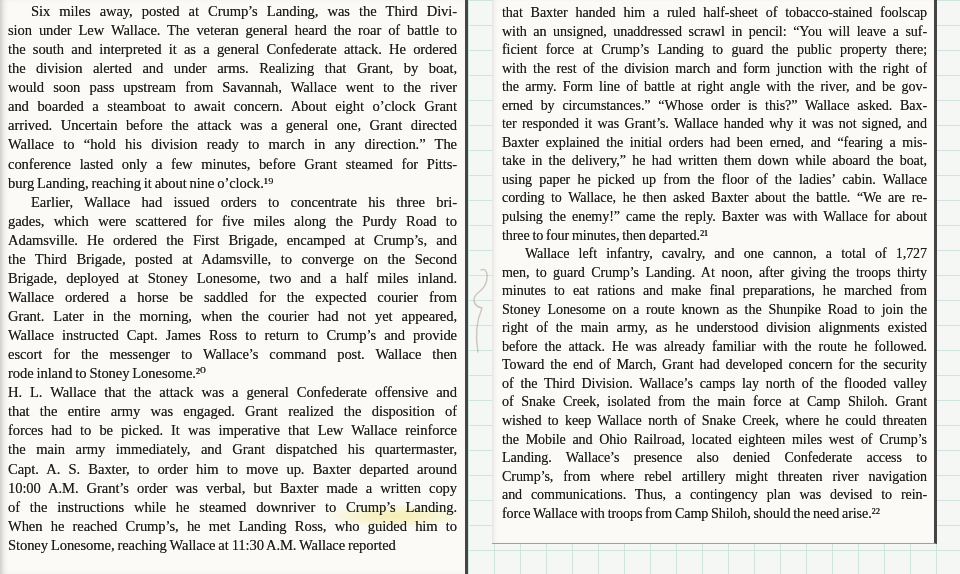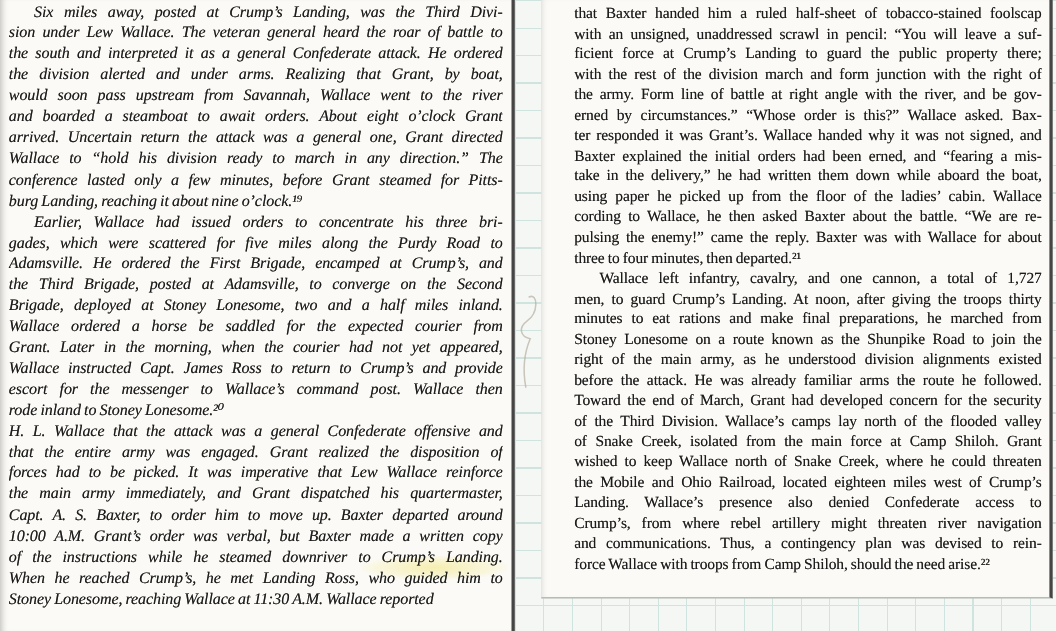--- a/index.html
+++ b/index.html
@@ -21,25 +21,24 @@
   .page.left {
     left: 0; width: 465px; height: 574px;
     border-right: 3px solid var(--edge-line, #454545);
     box-shadow: inset 6px 0 7px -5px rgba(0,0,0,0.28);
   }
   .page.right {
     left: 492px; width: 442px; height: 543px;
     border-right: 3px solid var(--edge-line, #454545);
     border-bottom: 1px solid #98a39c;
     box-shadow: inset 4px 0 6px -4px rgba(0,0,0,0.16);
-    padding-left: 20px;
   }
 
   .textcol { position: relative; z-index: 1; }
-  .left .textcol  { padding: 2px 8px 15px 8px;  font-size: 14.6px; font-style: italic; }
+  .left .textcol  { padding: 2px 8px 15px 8px;  font-size: 14.6px; }
   .right .textcol { padding: 3px 7px 0 10px; font-size: 14.1px; }
 
   .tline {
     text-align: justify;
     text-align-last: justify;
     overflow: hidden;
     letter-spacing: -0.1px;
     word-spacing: -0.6px;
     text-shadow: 0 0 0.4px rgba(25,25,25,0.65);
   }
@@ -69,22 +68,22 @@
 <div class="viewport">
 
   <div class="page left">
     <div class="textcol">
         <div class="para">
           <div class="tline indent">Six miles away, posted at Crump’s Landing, was the Third Divi-</div>
           <div class="tline">sion under Lew Wallace. The veteran general heard the roar of battle to</div>
           <div class="tline">the south and interpreted it as a general Confederate attack. He ordered</div>
           <div class="tline">the division alerted and under arms. Realizing that Grant, by boat,</div>
           <div class="tline">would soon pass upstream from Savannah, Wallace went to the river</div>
-          <div class="tline">and boarded a steamboat to await orders. About eight o’clock Grant</div>
-          <div class="tline">arrived. Uncertain return the attack was a general one, Grant directed</div>
+          <div class="tline">and boarded a steamboat to await concern. About eight o’clock Grant</div>
+          <div class="tline">arrived. Uncertain before the attack was a general one, Grant directed</div>
           <div class="tline">Wallace to “hold his division ready to march in any direction.” The</div>
           <div class="tline">conference lasted only a few minutes, before Grant steamed for Pitts-</div>
           <div class="tline lastline">burg Landing, reaching it about nine o’clock.¹⁹</div>
         </div>
         <div class="para">
           <div class="tline indent">Earlier, Wallace had issued orders to concentrate his three bri-</div>
           <div class="tline">gades, which were scattered for five miles along the Purdy Road to</div>
           <div class="tline">Adamsville. He ordered the First Brigade, encamped at Crump’s, and</div>
           <div class="tline">the Third Brigade, posted at Adamsville, to converge on the Second</div>
           <div class="tline">Brigade, deployed at Stoney Lonesome, two and a half miles inland.</div>
@@ -129,21 +128,21 @@
           <div class="tline">cording to Wallace, he then asked Baxter about the battle. “We are re-</div>
           <div class="tline">pulsing the enemy!” came the reply. Baxter was with Wallace for about</div>
           <div class="tline lastline">three to four minutes, then departed.²¹</div>
         </div>
         <div class="para">
           <div class="tline indent">Wallace left infantry, cavalry, and one cannon, a total of 1,727</div>
           <div class="tline">men, to guard Crump’s Landing. At noon, after giving the troops thirty</div>
           <div class="tline">minutes to eat rations and make final preparations, he marched from</div>
           <div class="tline">Stoney Lonesome on a route known as the Shunpike Road to join the</div>
           <div class="tline">right of the main army, as he understood division alignments existed</div>
-          <div class="tline">before the attack. He was already familiar arms the route he followed.</div>
+          <div class="tline">before the attack. He was already familiar with the route he followed.</div>
           <div class="tline">Toward the end of March, Grant had developed concern for the security</div>
           <div class="tline">of the Third Division. Wallace’s camps lay north of the flooded valley</div>
           <div class="tline">of Snake Creek, isolated from the main force at Camp Shiloh. Grant</div>
           <div class="tline">wished to keep Wallace north of Snake Creek, where he could threaten</div>
           <div class="tline">the Mobile and Ohio Railroad, located eighteen miles west of Crump’s</div>
           <div class="tline">Landing. Wallace’s presence also denied Confederate access to</div>
           <div class="tline">Crump’s, from where rebel artillery might threaten river navigation</div>
           <div class="tline">and communications. Thus, a contingency plan was devised to rein-</div>
           <div class="tline lastline">force Wallace with troops from Camp Shiloh, should the need arise.²²</div>
         </div>

